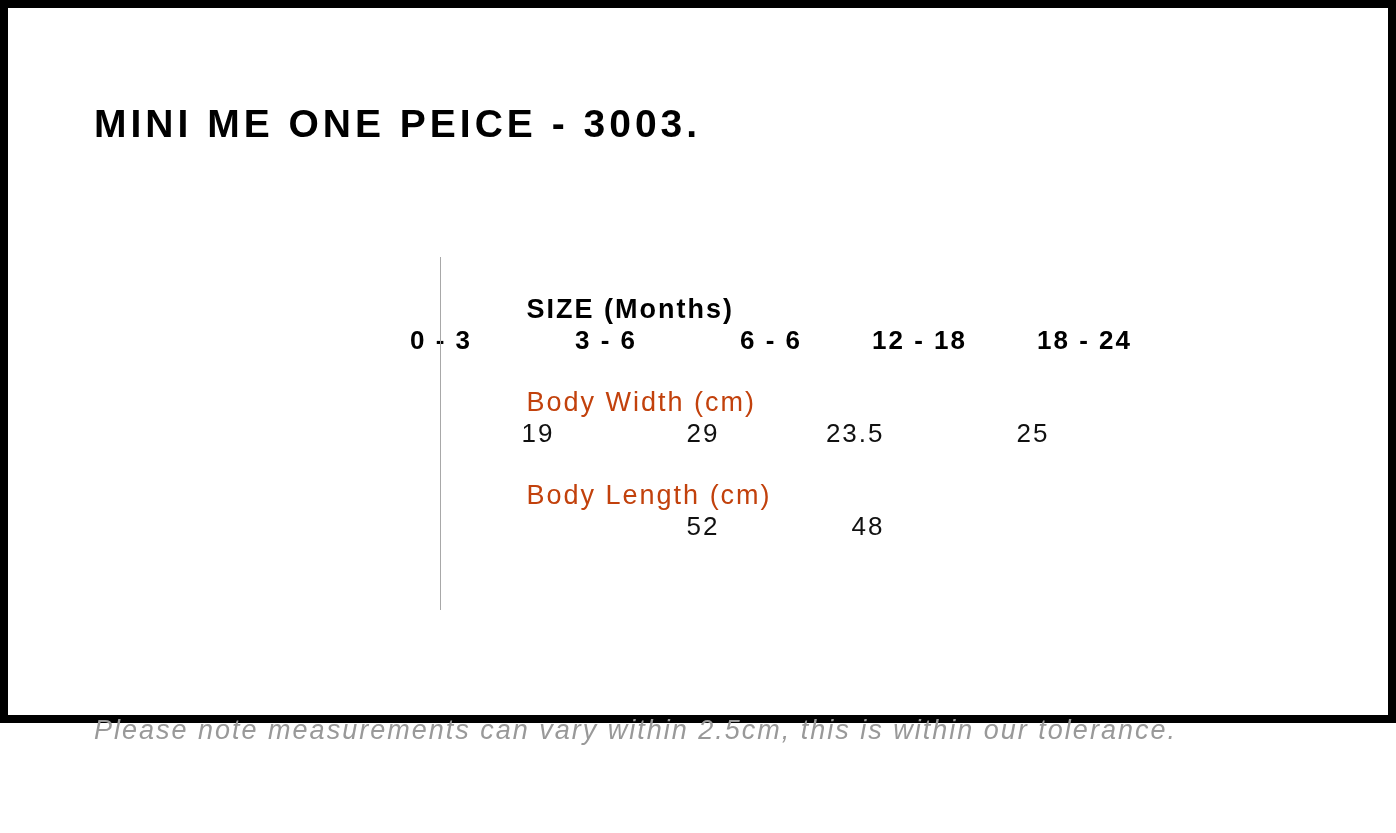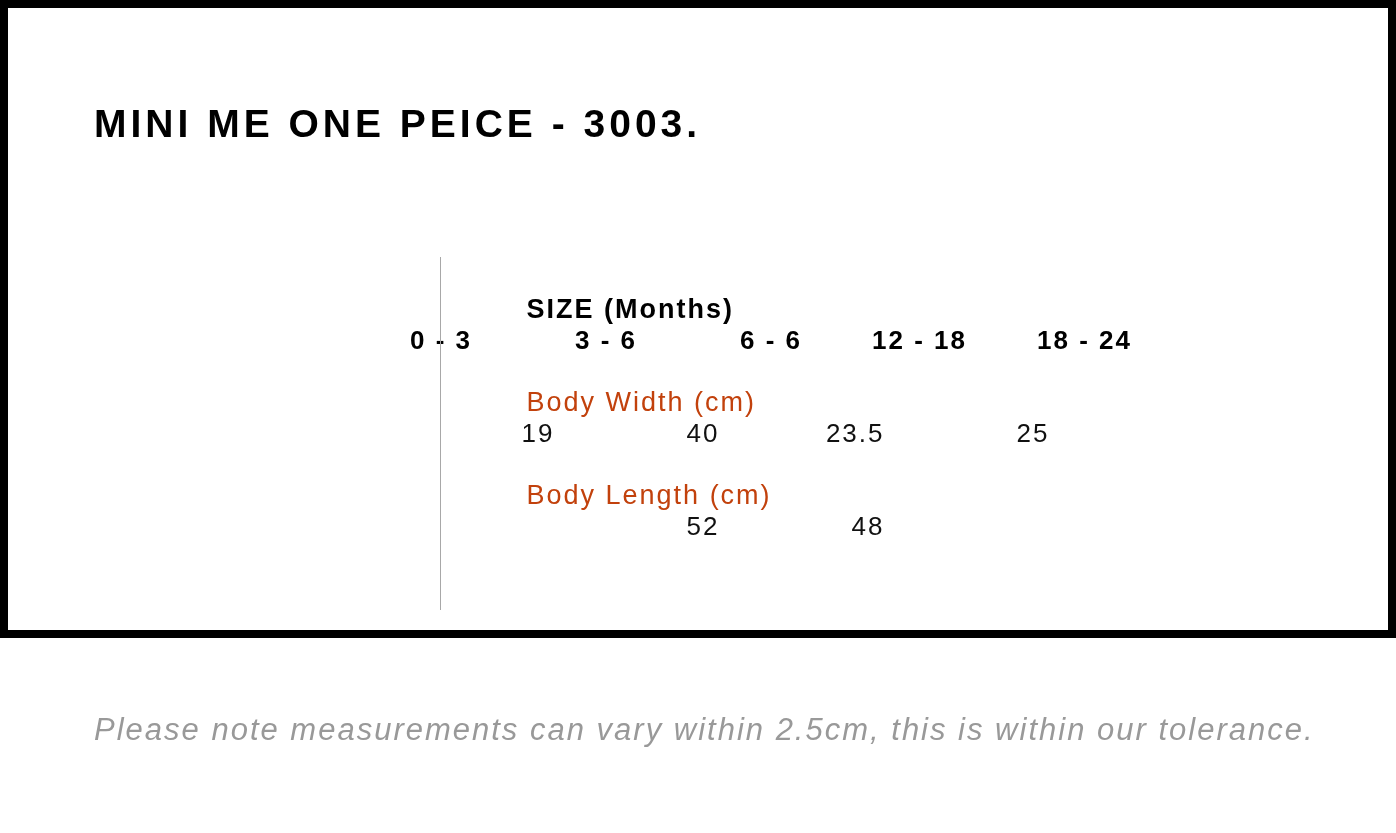--- a/index.html
+++ b/index.html
@@ -5,21 +5,21 @@
   * { margin: 0; padding: 0; box-sizing: border-box; }
   html, body { background: #ffffff; }
   body {
     width: 1396px;
     height: 833px;
     font-family: "Liberation Sans", "DejaVu Sans", sans-serif;
     overflow: hidden;
   }
   .page {
     width: 1396px;
-    height: 638px;
+    height: 723px;
     border: 8px solid #000000;
     background: #ffffff;
     position: relative;
   }
   .page-title {
     margin: 96px 0 0 86px;
     font-size: 39px;
     font-weight: 700;
     letter-spacing: 4px;
     color: #000000;
@@ -69,21 +69,21 @@
     letter-spacing: 2px;
     color: #111111;
     white-space: nowrap;
   }
   .header-row .data-cell {
     font-weight: 700;
     color: #000000;
   }
   .tolerance-note {
     margin: 105px 0 0 86px;
-    font-size: 31px;
+    font-size: 27px;
     font-style: italic;
     letter-spacing: 2px;
     color: #999999;
     line-height: 30px;
     white-space: nowrap;
   }
 </style>
 </head>
 <body>
 
@@ -103,21 +103,21 @@
         <div class="data-cell">6 - 6</div>
         <div class="data-cell">12 - 18</div>
         <div class="data-cell">18 - 24</div>
       </div>
     </div>
 
     <div class="row">
       <div class="label-cell">Body Width (cm)</div>
       <div class="data-area">
         <div class="data-cell">19</div>
-        <div class="data-cell">40</div>
+        <div class="data-cell">29</div>
         <div class="data-cell">23.5</div>
         <div class="data-cell">25</div>
       </div>
     </div>
 
     <div class="row">
       <div class="label-cell">Body Length (cm)</div>
       <div class="data-area">
         <div class="data-cell">52</div>
         <div class="data-cell">48</div>

